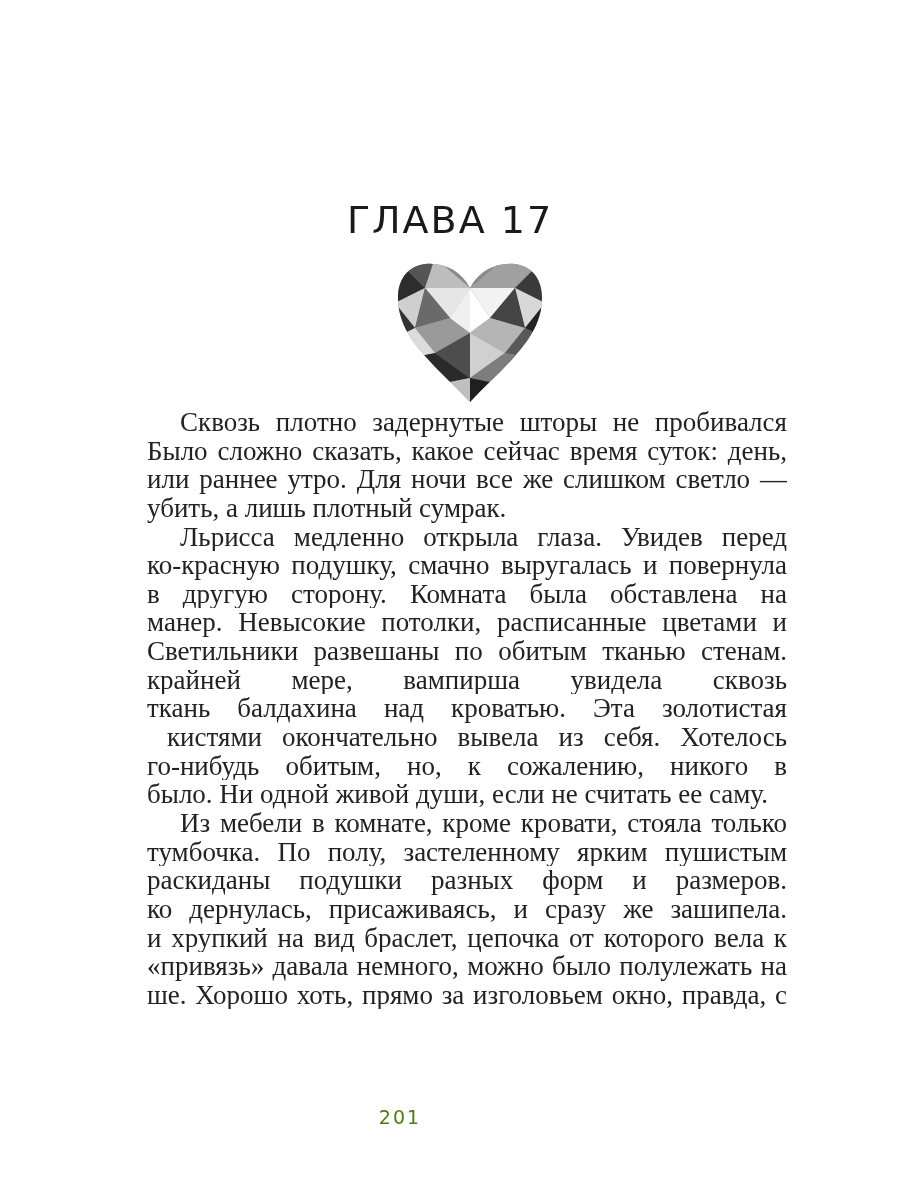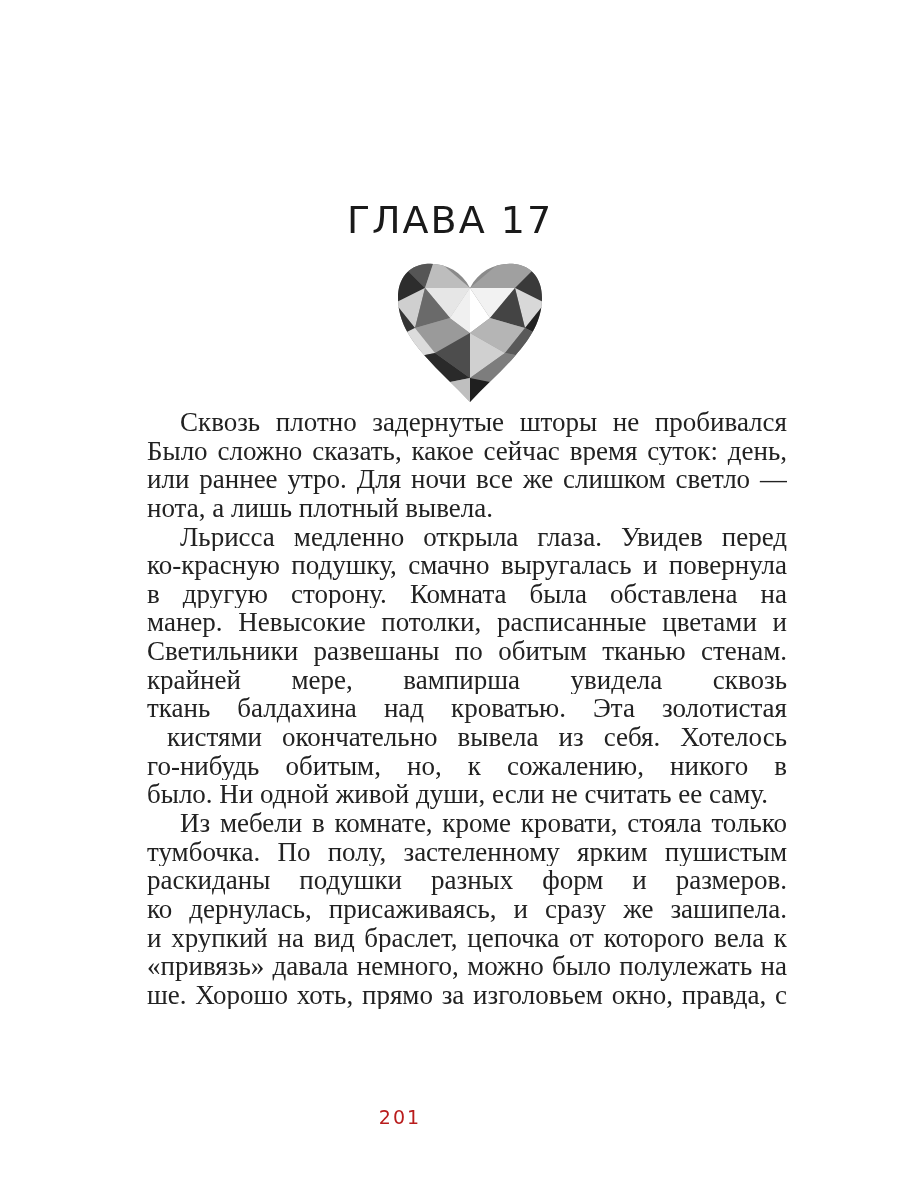--- a/index.html
+++ b/index.html
@@ -14,21 +14,21 @@
   .body-text {
     position:absolute; left:147px; top:408px; width:640px;
     font-family:Liberation Serif, serif; font-size:27px; line-height:28.65px;
     color:#222; text-align:justify;
   }
   .line { display:block; white-space:nowrap; text-align:justify; text-align-last:justify; height:28.65px; }
   .line.last { text-align-last:left; }
   .line.indent { padding-left:33px; }
   .page-number {
     position:absolute; left:0; width:800px; top:1106px; text-align:center;
-    font-family:"DejaVu Sans", sans-serif; font-size:19px; letter-spacing:2px; color:#b91c1c;
+    font-family:"DejaVu Sans", sans-serif; font-size:19px; letter-spacing:2px; color:#4d7c0f;
   }
 </style>
 </head>
 <body>
 
 <div class="page">
   <div class="chapter-title">ГЛАВА 17</div>
 
   <svg class="heart" viewBox="0 0 150 146" xmlns="http://www.w3.org/2000/svg">
     <defs>
@@ -64,21 +64,21 @@
       <polygon points="100,125 75,120 75,146" fill="#1f1f1f"></polygon>
       <polygon points="55,60 75,30 75,75" fill="#ececec" opacity="0.8"></polygon>
     </g>
   </svg>
 
   <div class="body-text">
 
     <span class="line indent" style="white-space: normal; overflow: hidden;">Сквозь плотно задернутые шторы не пробивался свет.</span>
     <span class="line" style="white-space: normal; overflow: hidden;">Было сложно сказать, какое сейчас время суток: день, вечер</span>
     <span class="line" style="white-space: normal; overflow: hidden;">или раннее утро. Для ночи все же слишком светло — не тем-</span>
-    <span class="line last">нота, а лишь плотный вывела.</span>
+    <span class="line last">убить, а лишь плотный сумрак.</span>
 
     <span class="line indent" style="white-space: normal; overflow: hidden;">Льрисса медленно открыла глаза. Увидев перед лицом яр-</span>
     <span class="line" style="white-space: normal; overflow: hidden;">ко-красную подушку, смачно выругалась и повернула голову</span>
     <span class="line" style="white-space: normal; overflow: hidden;">в другую сторону. Комната была обставлена на сирланский</span>
     <span class="line" style="white-space: normal; overflow: hidden;">манер. Невысокие потолки, расписанные цветами и птицами.</span>
     <span class="line" style="white-space: normal; overflow: hidden;">Светильники развешаны по обитым тканью стенам. Один, по</span>
     <span class="line" style="white-space: normal; overflow: hidden;">крайней мере, вампирша увидела сквозь полупрозрачную</span>
     <span class="line" style="white-space: normal; overflow: hidden;">ткань балдахина над кроватью. Эта золотистая занавеска с</span>
     <span class="line" style="white-space: normal; overflow: hidden; margin-left: 20px;">кистями окончательно вывела из себя. Хотелось рычать и ко-</span>
     <span class="line" style="white-space: normal; overflow: hidden;">го-нибудь обитым, но, к сожалению, никого в помещении не</span>

